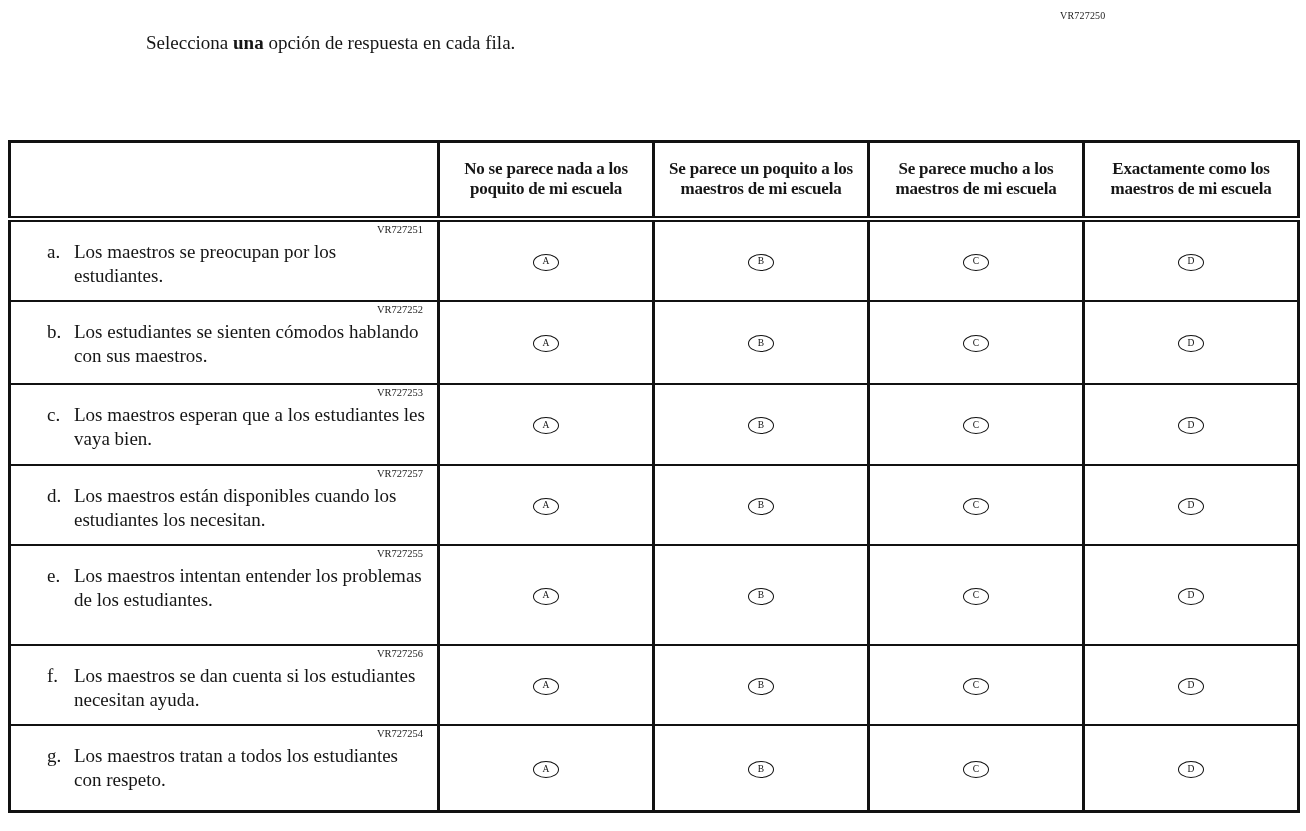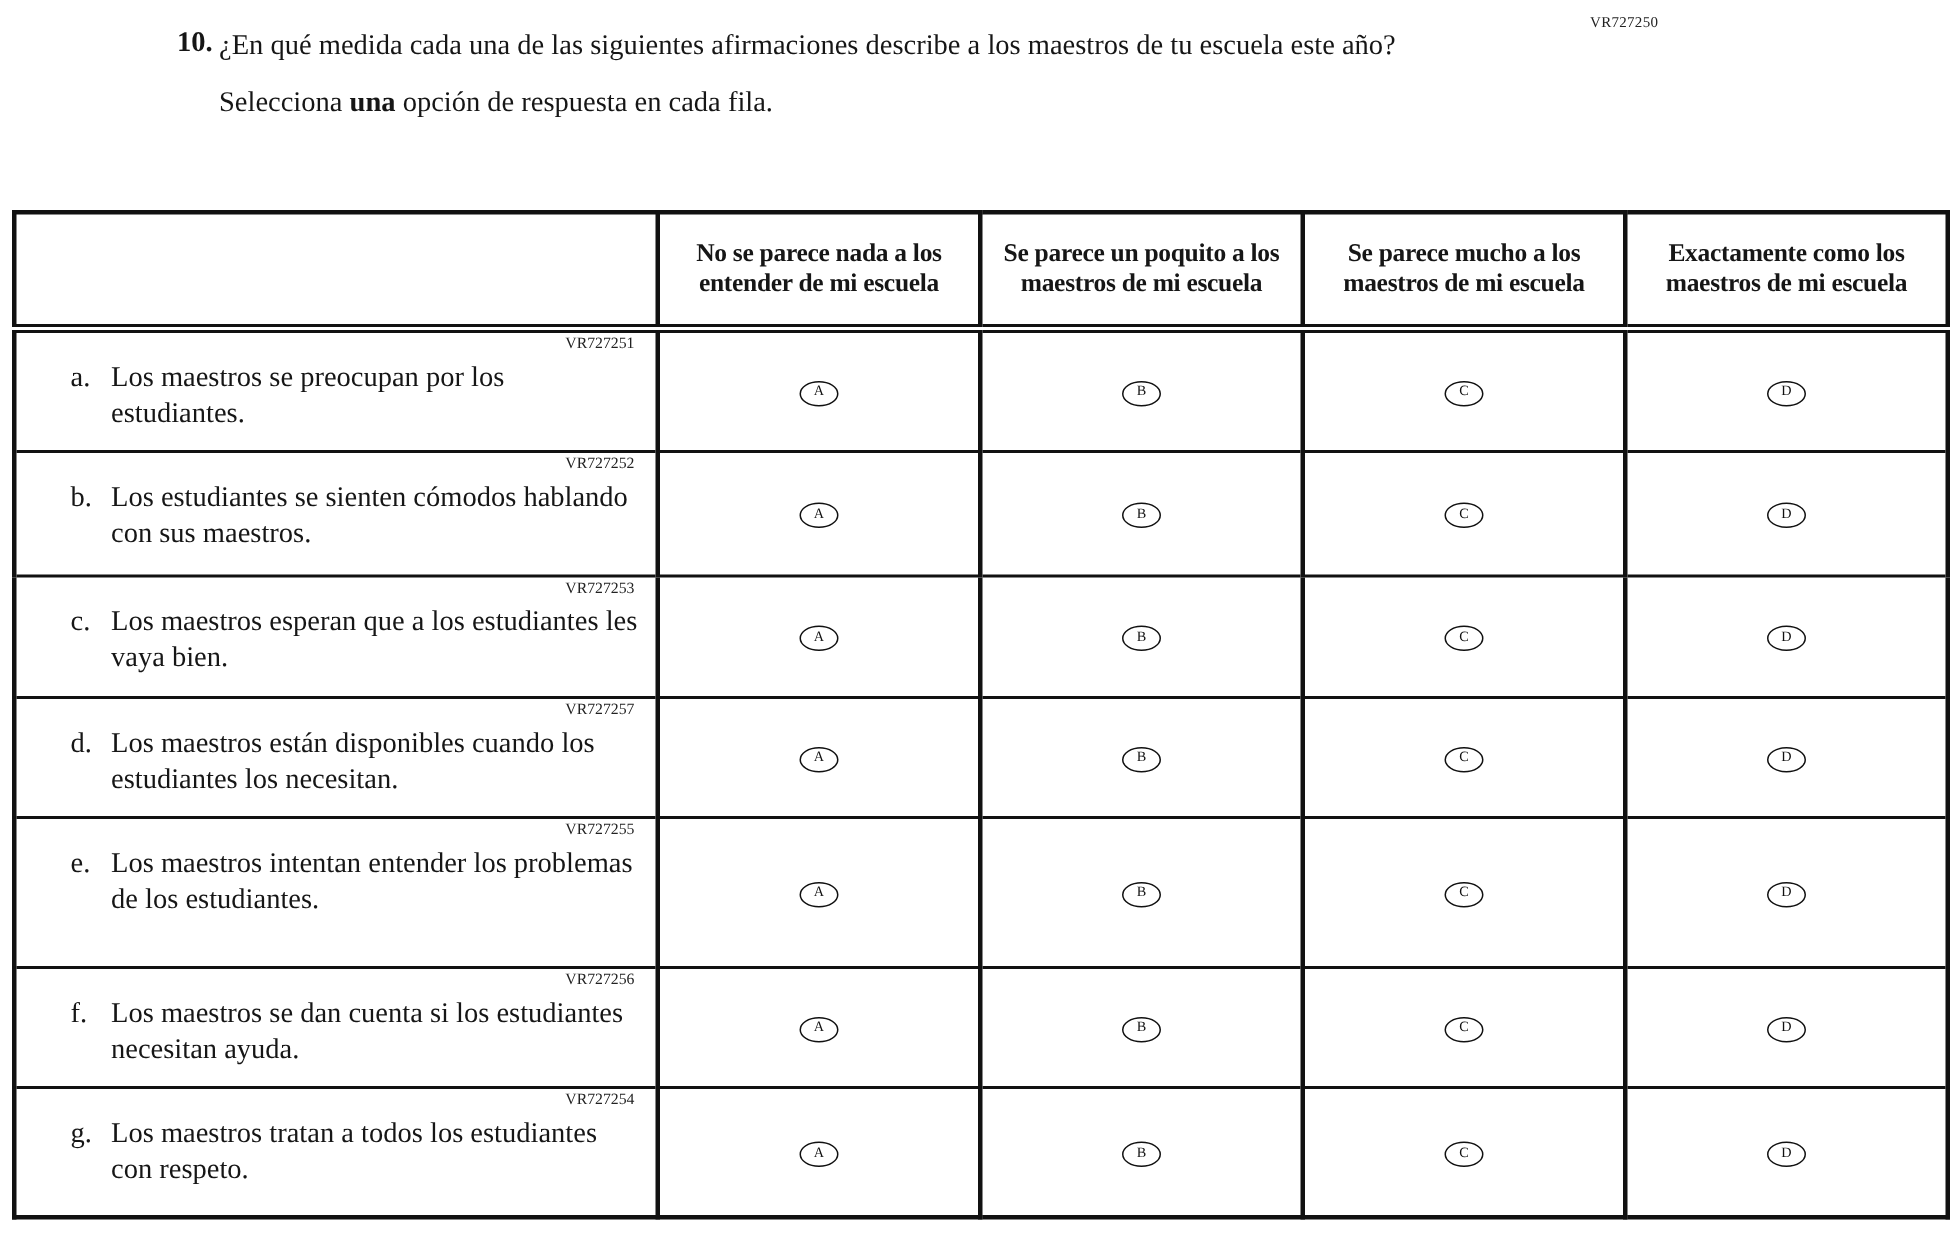--- a/index.html
+++ b/index.html
@@ -144,39 +144,35 @@
     background: #fff;
     font-family: "Liberation Serif", "DejaVu Serif", serif;
   }
 </style>
 </head>
 <body>
 
 <div class="page-code">VR727250</div>
 
 <div class="question-block">
-  <div class="question-row">
-    <span class="q-num">10.</span>
-    <span class="q-text">¿En qué medida cada una de las siguientes afirmaciones describe a los maestros de tu escuela este año?</span>
-  </div>
   <div class="instruction"><span>Selecciona </span><b>una</b><span> opción de respuesta en cada fila.</span></div>
 </div>
 
 <table class="survey">
   <colgroup>
     <col class="c-stmt">
       <col class="c-opt">
       <col class="c-opt">
       <col class="c-opt">
       <col class="c-opt">
   </colgroup>
   <thead>
     <tr>
       <th class="empty"></th>
-      <th>No se parece nada a los entender de mi escuela</th>
+      <th>No se parece nada a los poquito de mi escuela</th>
       <th>Se parece un poquito a los maestros de mi escuela</th>
       <th>Se parece mucho a los maestros de mi escuela</th>
       <th>Exactamente como los maestros de mi escuela</th>
     </tr>
   </thead>
   <tbody>
 
     <tr class="row-a">
       <td class="stmt">
         <div class="vr">VR727251</div>

